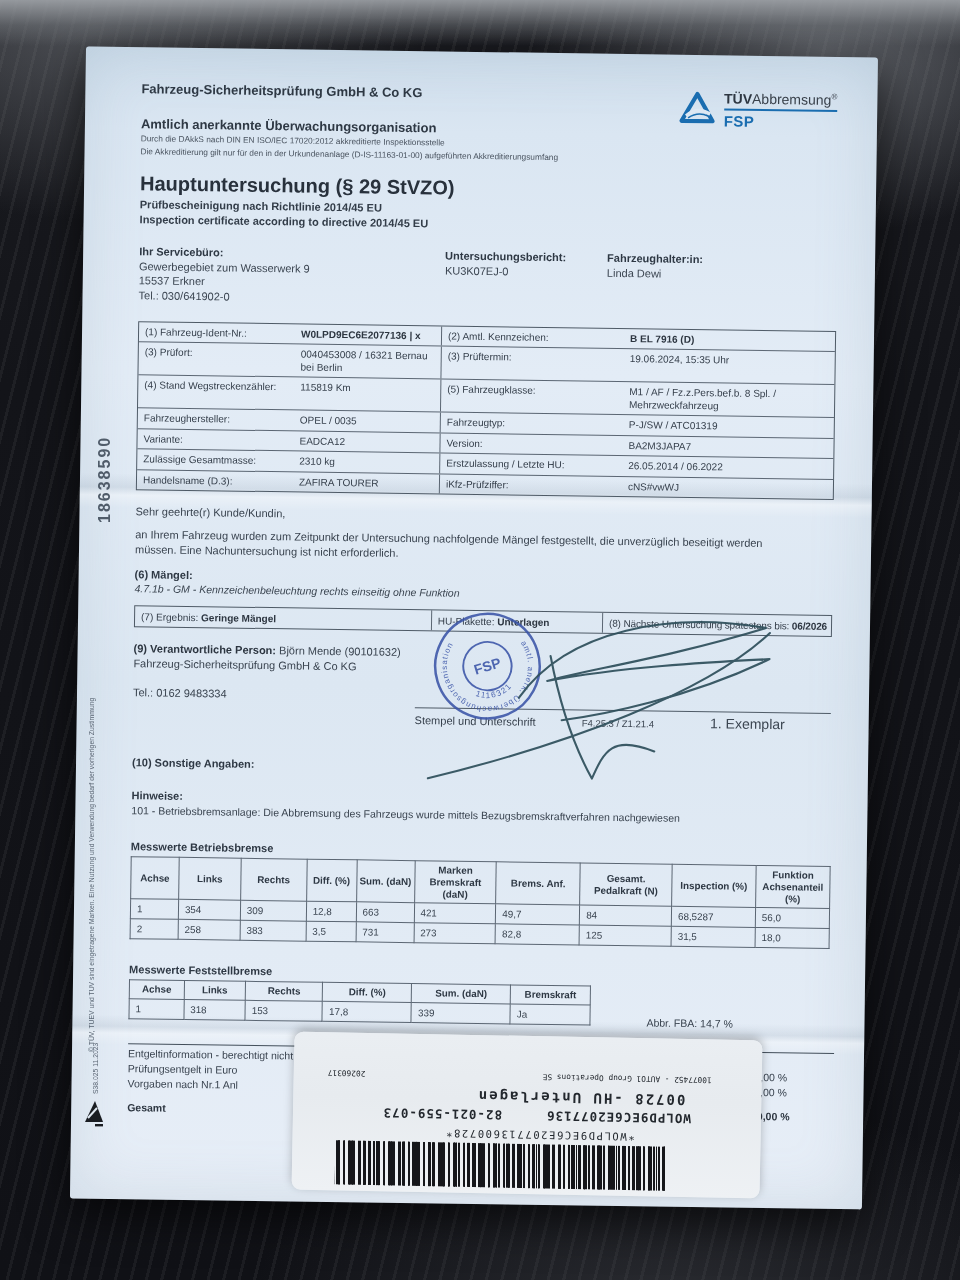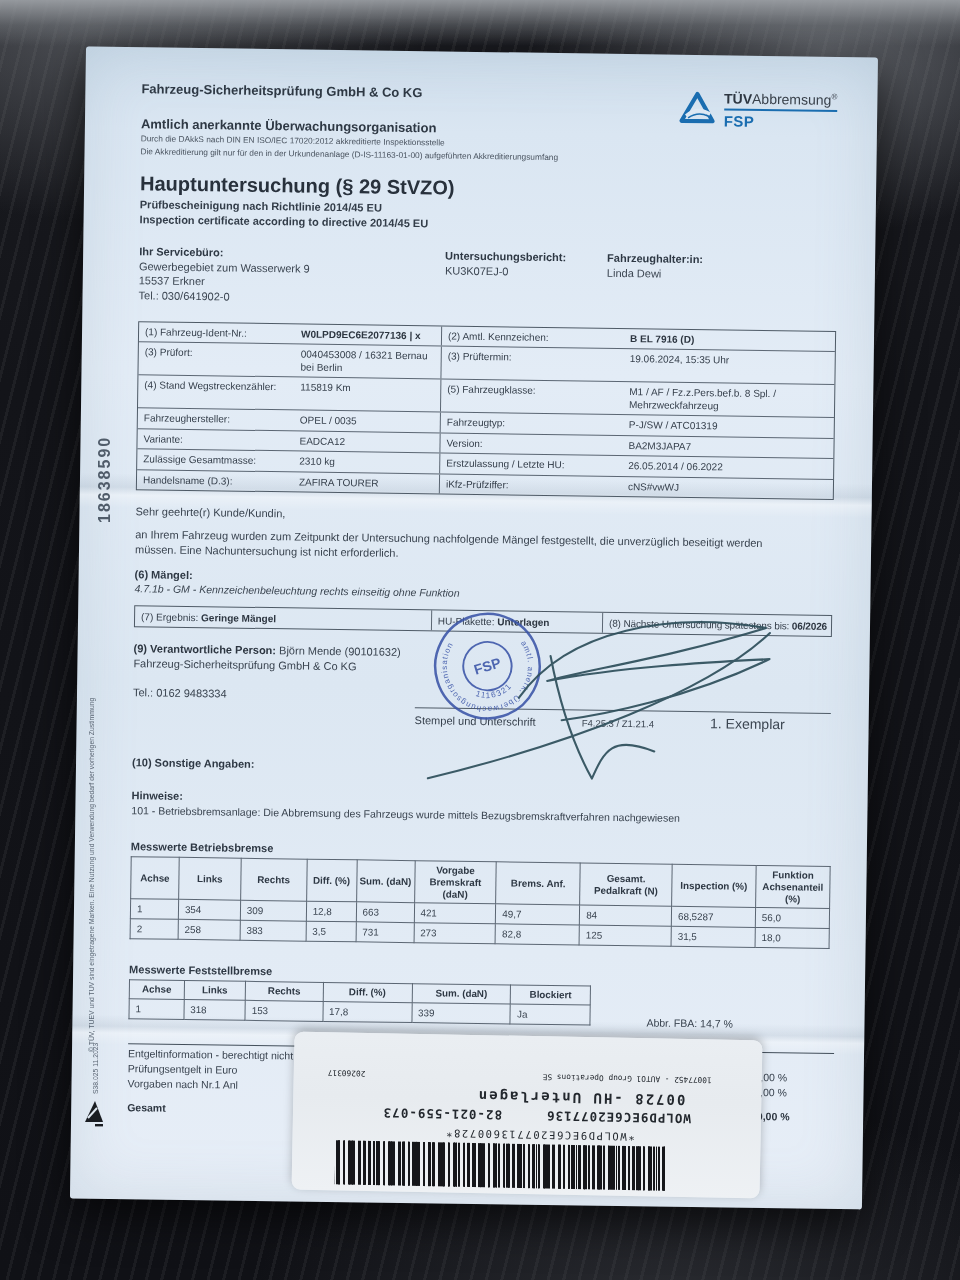--- a/index.html
+++ b/index.html
@@ -260,21 +260,21 @@
             <col style="width:84px">
             <col style="width:74px">
           </colgroup>
         <tbody>
             <tr>
           <th>Achse</th>
           <th>Links</th>
           <th>Rechts</th>
           <th>Diff. (%)</th>
           <th>Sum. (daN)</th>
-          <th>Vorgabe Bremskraft (daN)</th>
+          <th>Marken Bremskraft (daN)</th>
           <th>Brems. Anf.</th>
           <th>Gesamt. Pedalkraft (N)</th>
           <th>Inspection (%)</th>
           <th>Funktion Achsenanteil (%)</th>
         </tr>
         <tr>
           <td>1</td>
           <td>354</td>
           <td>309</td>
           <td>12,8</td>
@@ -311,21 +311,21 @@
               <col style="width:100px">
               <col style="width:80px">
             </colgroup>
           <tbody>
               <tr>
             <th>Achse</th>
             <th>Links</th>
             <th>Rechts</th>
             <th>Diff. (%)</th>
             <th>Sum. (daN)</th>
-            <th>Blockiert</th>
+            <th>Bremskraft</th>
           </tr>
           <tr>
             <td>1</td>
             <td>318</td>
             <td>153</td>
             <td>17,8</td>
             <td>339</td>
             <td>Ja</td>
           </tr>
         </tbody>

